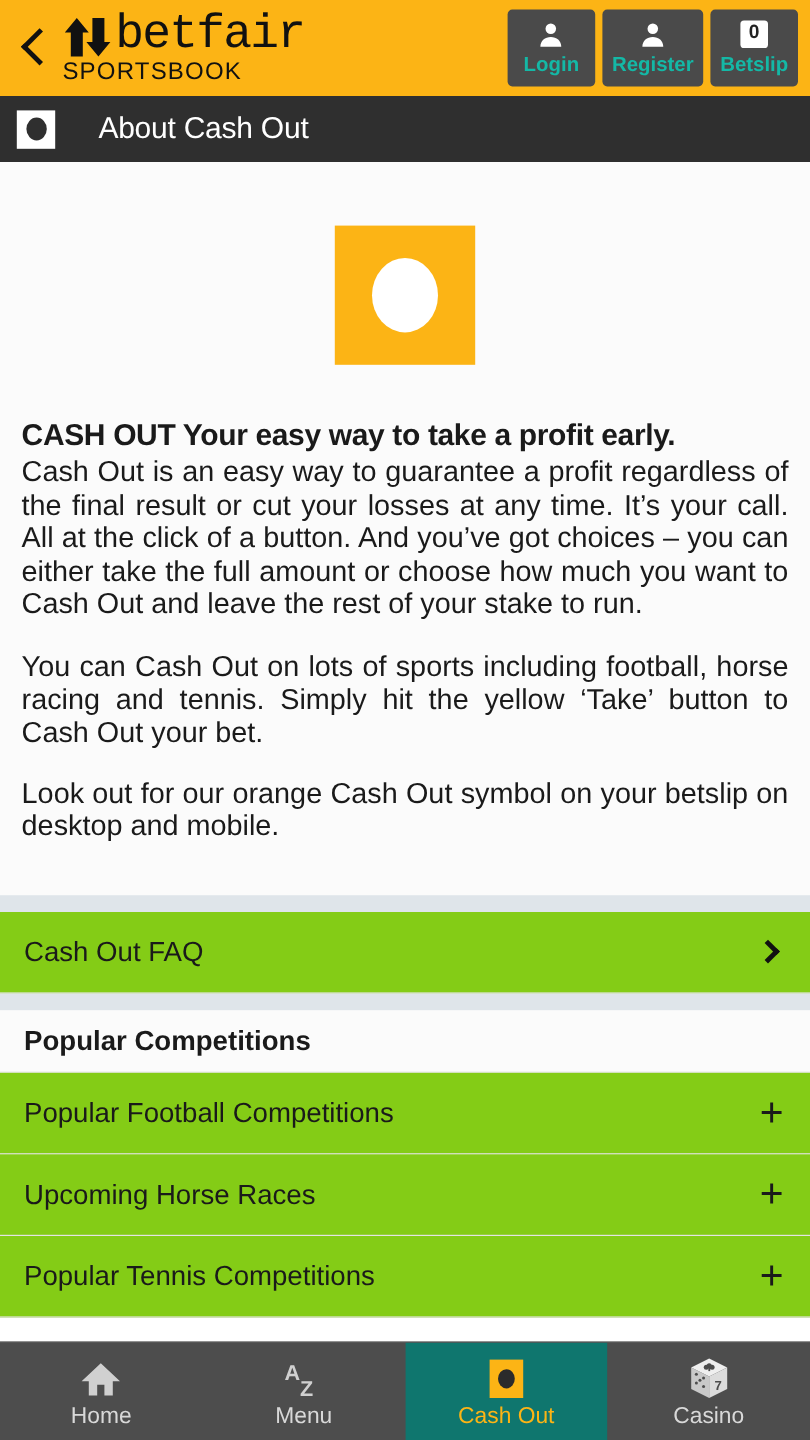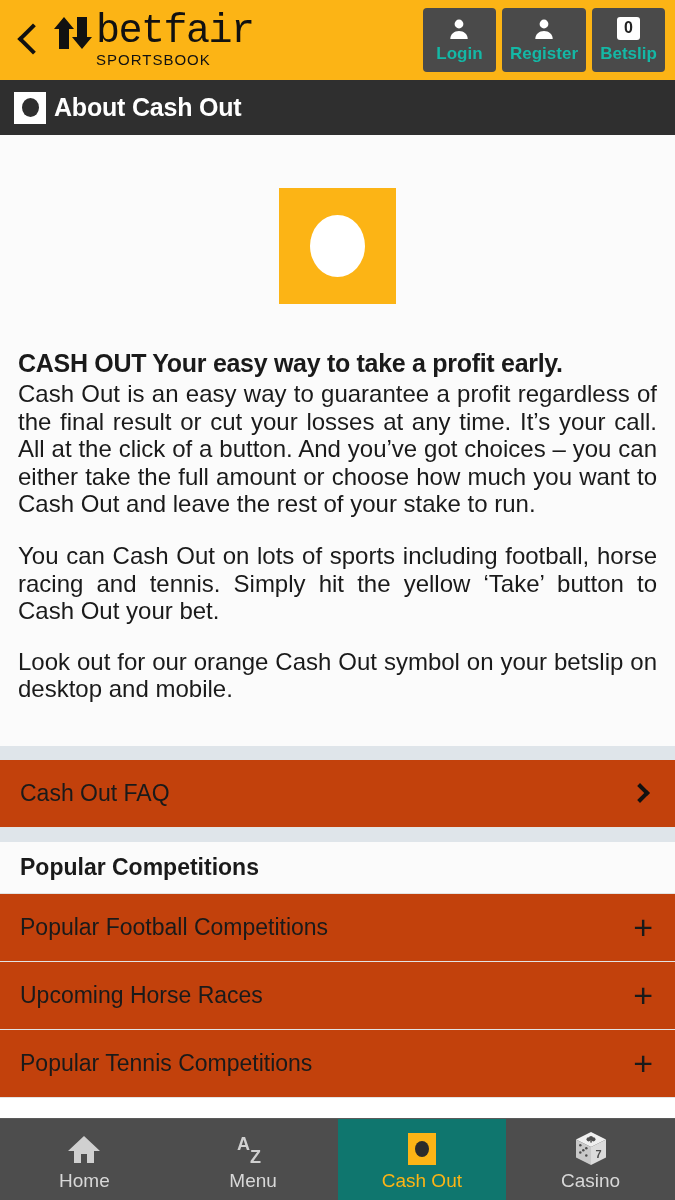--- a/index.html
+++ b/index.html
@@ -52,24 +52,23 @@
   .logo-arrows svg { display: block; }
   .logo-word {
     font-size: 40px;
     font-weight: 400;
     letter-spacing: -1.5px;
     color: #111;
     font-family: Liberation Mono, monospace;
     line-height: 0.95;
   }
   .logo-sub {
-    font-size: 15px;
+    font-size: 20px;
     letter-spacing: 1.0px;
     color: #111;
-    margin-left: 44px;
     margin-top: 1px;
     font-family: "Liberation Sans", sans-serif;
   }
   .hdr-actions {
     margin-left: auto;
     display: flex;
     gap: 6px;
     align-items: center;
   }
   .hdr-btn {
@@ -117,22 +116,22 @@
     flex: 0 0 32px;
   }
   .subbar-icon .dot {
     width: 17px; height: 19px;
     background: #2f2f2f;
     border-radius: 50%;
   }
   .subbar-title {
     color: #ffffff;
     font-size: 25px;
-    font-weight: bold;
-    margin-left: 8px;
+    font-weight: normal;
+    margin-left: 36px;
     letter-spacing: -0.2px;
   }
 
   
   .content { background: #fbfbfb; }
   .hero {
     padding-top: 53px;
     padding-bottom: 43px;
     display: flex;
     justify-content: center;
@@ -167,21 +166,21 @@
   .copy p:last-child { margin-bottom: 0; }
   .copy p.lead { margin-bottom: 24px; }
 
   
   .sep {
     height: 14px;
     background: #dfe5ea;
   }
   .row {
     height: 68px;
-    background: #c2410c;
+    background: #84cc16;
     display: flex;
     align-items: center;
     padding: 0 20px;
     border-bottom: 1px solid #e3e3e3;
     cursor: pointer;
   }
   .row .row-label {
     font-size: 23px;
     color: #1a1a1a;
   }

